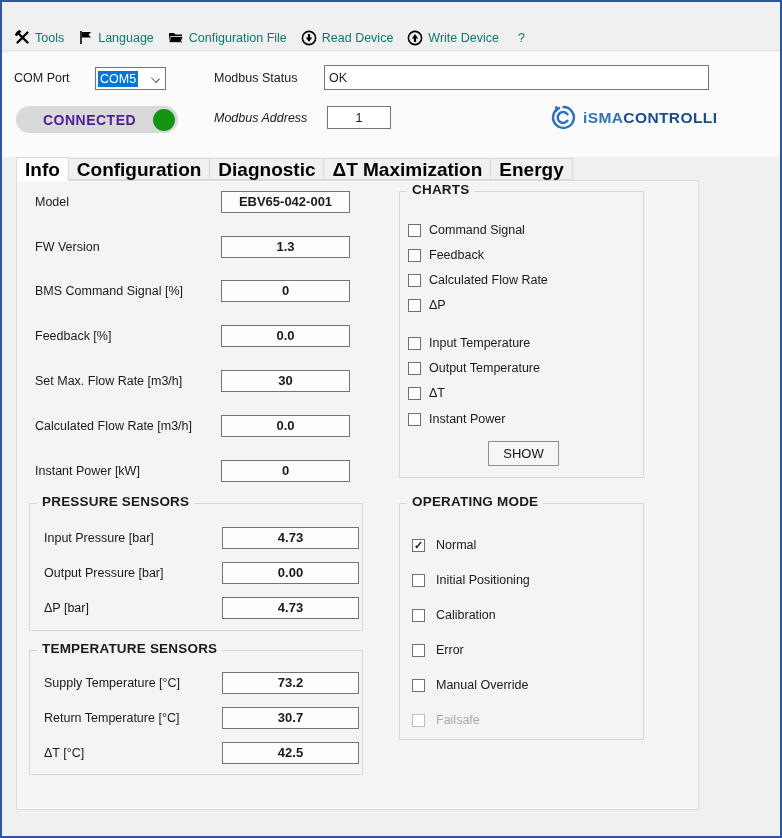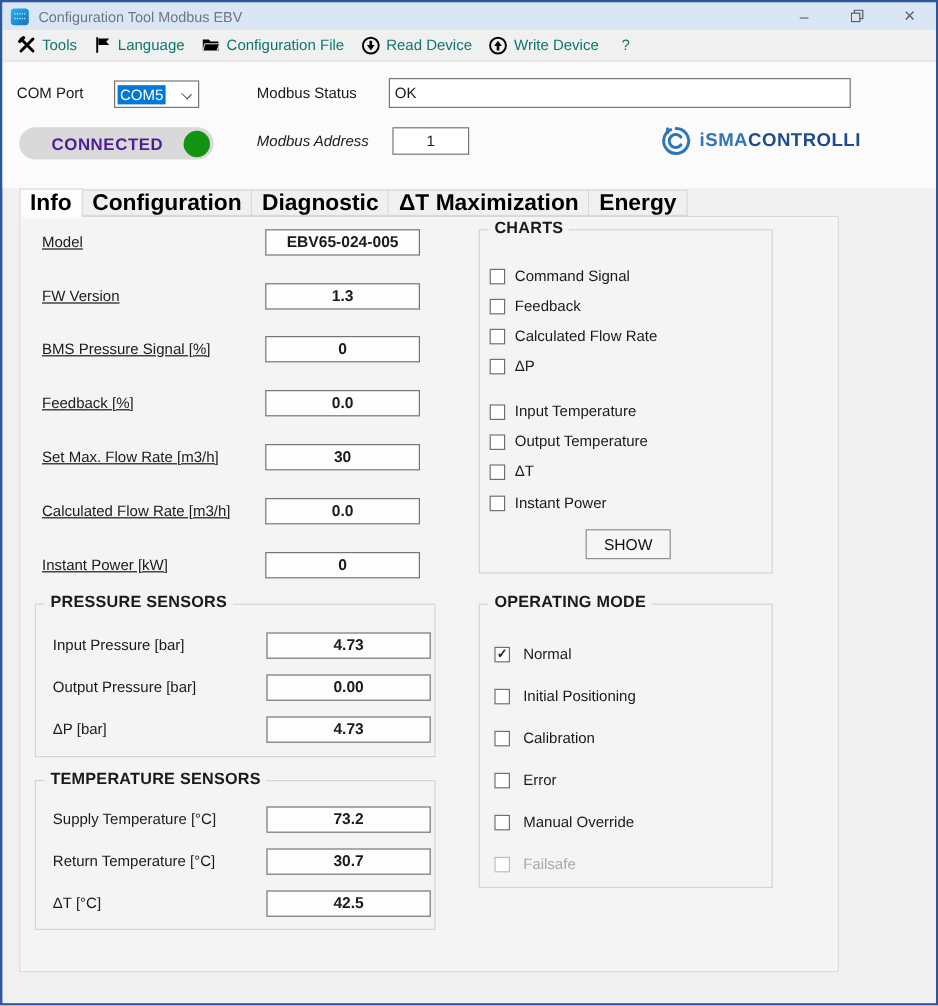--- a/index.html
+++ b/index.html
@@ -46,21 +46,21 @@
   
   .tabstrip{position:absolute;left:14px;top:155px;height:23px;display:flex;z-index:2;}
   .tab{font-size:19px;font-weight:bold;padding:0 8px;height:22px;line-height:22px;margin-top:1px;
     background:#f0f0f0;border:1px solid #d9d9d9;border-left:none;color:#000;}
   .tab:first-child{border-left:1px solid #d9d9d9;}
   .tab.active{background:#fdfdfd;height:24px;line-height:23px;margin-top:0;border-bottom:none;
     border-left:1px solid #d9d9d9;position:relative;z-index:3;}
   
   .panel{position:absolute;left:14px;top:178px;width:683px;height:630px;background:#f4f4f4;
     border:1px solid #d9d9d9;box-shadow:inset 0 0 0 1px #fbfbfb;z-index:1;}
-  .flabel{position:absolute;left:18px;font-size:12.5px;height:16px;line-height:16px;text-decoration:underline;}
+  .flabel{position:absolute;left:18px;font-size:12.5px;height:16px;line-height:16px;}
   .fbox{position:absolute;left:204px;width:129px;height:22px;background:#fdfdfd;border:1px solid #747474;
     font-size:13px;font-weight:bold;text-align:center;line-height:20px;}
   .group{position:absolute;border:1px solid #d5d5d5;background:#f4f4f4;}
   .gtitle{position:absolute;top:-10px;left:7px;background:#f4f4f4;padding:0 5px;
     font-size:13.5px;font-weight:bold;letter-spacing:.2px;}
   .glabel{position:absolute;left:14px;font-size:12.5px;height:16px;line-height:16px;}
   .gbox{position:absolute;left:192px;width:137px;height:22px;background:#fdfdfd;border:1px solid #747474;
     font-size:13px;font-weight:bold;text-align:center;line-height:20px;}
   .cbrow{position:absolute;display:flex;align-items:center;}
   .cb{width:13px;height:13px;background:#fff;border:1px solid #707070;font-size:11px;line-height:11px;
@@ -70,34 +70,20 @@
   .cbrow.disabled .cb{border-color:#bcbcbc;}
   .cbrow.disabled .cblabel{color:#a9a9a9;}
   .showbtn{position:absolute;left:88px;top:249px;width:71px;height:25px;background:#f6f6f6;
     border:1px solid #8f8f8f;font-size:13px;text-align:center;line-height:23px;color:#111;}
 </style>
 </head>
 <body>
 
 <div class="window">
 
-  <div class="titlebar">
-    <div class="appicon"></div>
-    <div class="apptitle">Configuration Tool Modbus EBV</div>
-    <div class="winbtns">
-      <div class="winbtn">–</div>
-      <div class="winbtn">
-        <svg width="11" height="11" viewBox="0 0 11 11">
-          <rect x="3" y="0.5" width="7" height="7" fill="none" stroke="#5a5a5a"></rect>
-          <rect x="0.5" y="3" width="7" height="7" fill="#d8e6f5" stroke="#5a5a5a"></rect>
-        </svg>
-      </div>
-      <div class="winbtn" style="font-size:16px;">×</div>
-    </div>
-  </div>
 
   <div class="menubar">
     <div class="menuitem">
       <svg width="15" height="15" viewBox="0 0 15 15">
         <path d="M2.5 12.5 L12.5 2.5 M2.5 2.5 L12.5 12.5" stroke="#000" stroke-width="2.4" stroke-linecap="round"></path>
         <path d="M1.5 4.5 L4.5 1.5" stroke="#000" stroke-width="2.8" stroke-linecap="round"></path>
       </svg>
       <span>Tools</span>
     </div>
     <div class="menuitem">
@@ -169,24 +155,24 @@
     <div class="tab active">Info</div>
     <div class="tab">Configuration</div>
     <div class="tab">Diagnostic</div>
     <div class="tab">ΔT Maximization</div>
     <div class="tab">Energy</div>
   </div>
 
   <div class="panel">
 
     <div class="flabel" style="top:13px;">Model</div>
-    <div class="fbox" style="top:10px;">EBV65-024-005</div>
+    <div class="fbox" style="top:10px;">EBV65-042-001</div>
     <div class="flabel" style="top:58px;">FW Version</div>
     <div class="fbox" style="top:55px;">1.3</div>
-    <div class="flabel" style="top:102px;">BMS Pressure Signal [%]</div>
+    <div class="flabel" style="top:102px;">BMS Command Signal [%]</div>
     <div class="fbox" style="top:99px;">0</div>
     <div class="flabel" style="top:147px;">Feedback [%]</div>
     <div class="fbox" style="top:144px;">0.0</div>
     <div class="flabel" style="top:192px;">Set Max. Flow Rate [m3/h]</div>
     <div class="fbox" style="top:189px;">30</div>
     <div class="flabel" style="top:237px;">Calculated Flow Rate [m3/h]</div>
     <div class="fbox" style="top:234px;">0.0</div>
     <div class="flabel" style="top:282px;">Instant Power [kW]</div>
     <div class="fbox" style="top:279px;">0</div>
 

